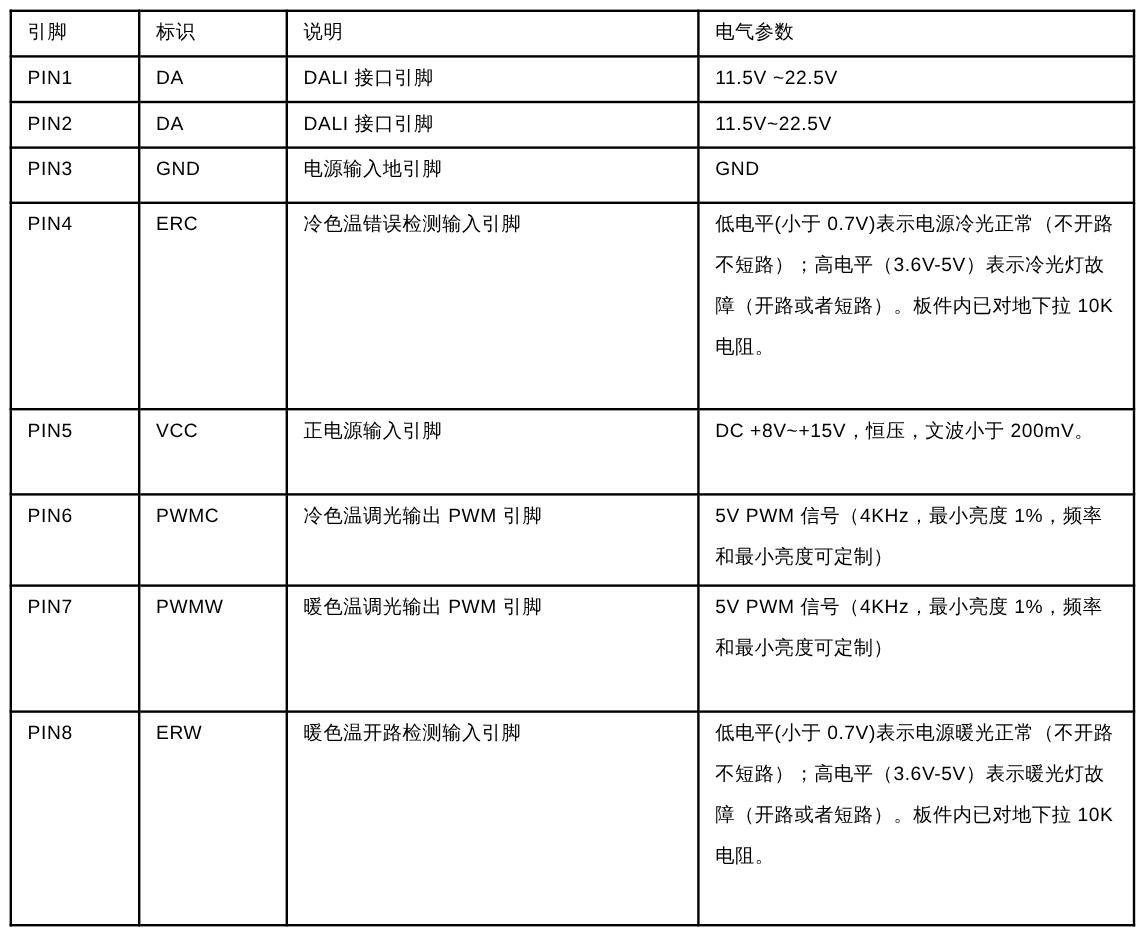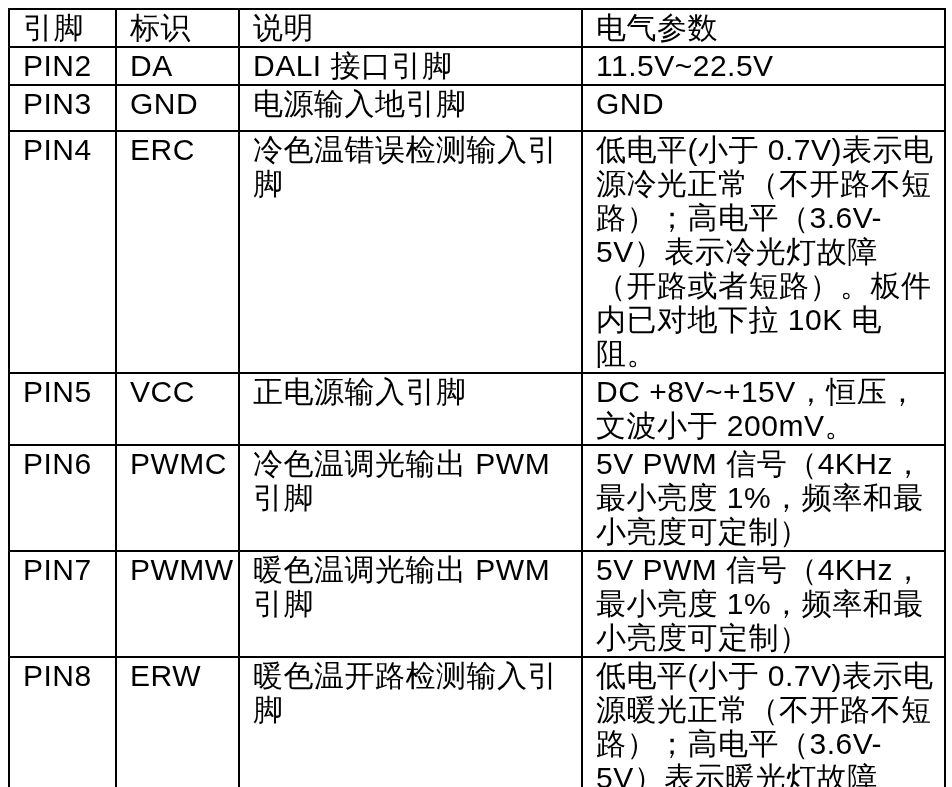--- a/index.html
+++ b/index.html
@@ -22,21 +22,21 @@
     width: 936px;
     border-collapse: collapse;
     table-layout: fixed;
     color: #000000;
   }
   table.pin-table th,
   table.pin-table td {
     border: 2px solid #000000;
     vertical-align: top;
     text-align: left;
-    font-size: 30px;
+    font-size: 16px;
     font-weight: 400;
     line-height: 34px;
     padding: 1px 10px 1px 13px;
     letter-spacing: 0.5px;
     overflow: hidden;
   }
   col.c-pin   { width: 107px; }
   col.c-label { width: 123px; }
   col.c-desc  { width: 343px; }
   col.c-param { width: 363px; }
@@ -69,20 +69,26 @@
     </colgroup>
     <thead>
       <tr class="r-head">
         <th>引脚</th>
         <th>标识</th>
         <th>说明</th>
         <th>电气参数</th>
       </tr>
     </thead>
     <tbody>
+      <tr class="r-pin1">
+        <td>PIN1</td>
+        <td>DA</td>
+        <td class="desc">DALI 接口引脚</td>
+        <td class="param">11.5V ~22.5V</td>
+      </tr>
       <tr class="r-pin2">
         <td>PIN2</td>
         <td>DA</td>
         <td class="desc">DALI 接口引脚</td>
         <td class="param">11.5V~22.5V</td>
       </tr>
       <tr class="r-pin3">
         <td>PIN3</td>
         <td>GND</td>
         <td class="desc">电源输入地引脚</td>

